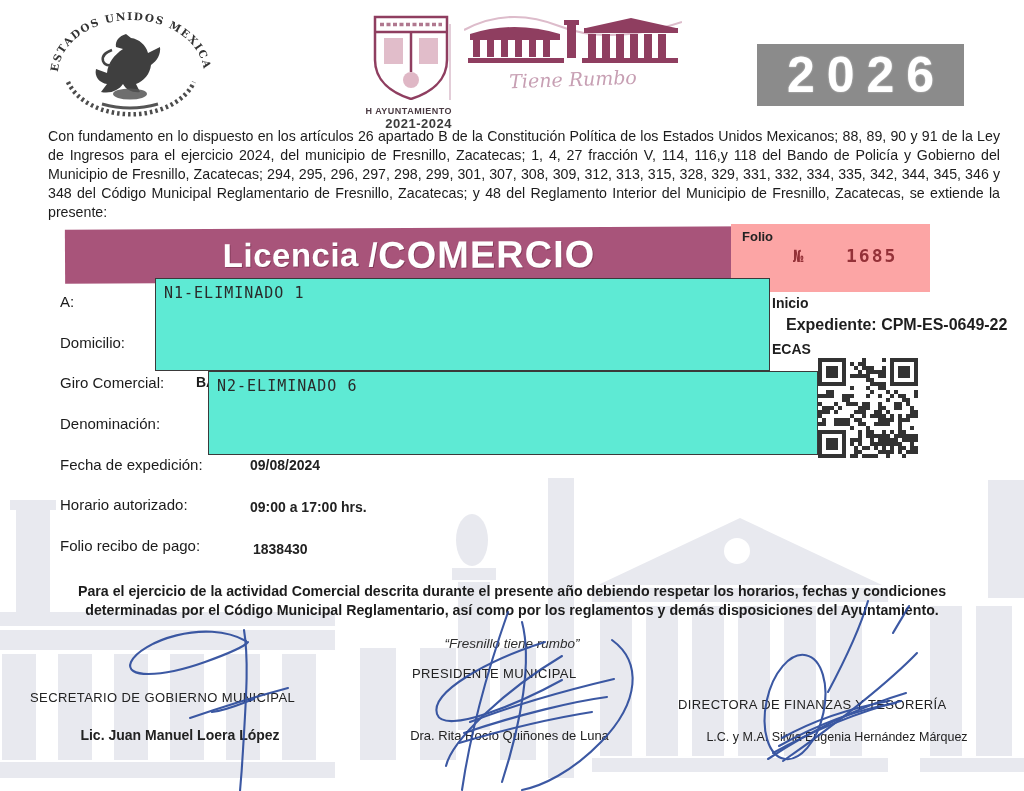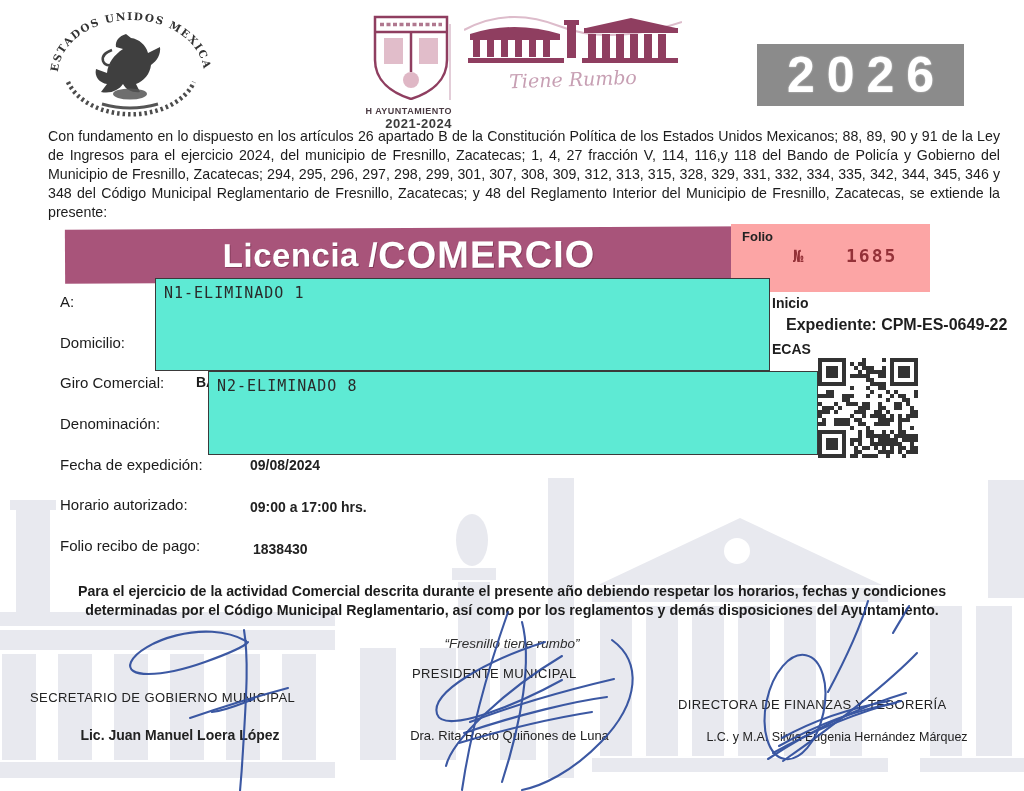--- a/index.html
+++ b/index.html
@@ -194,21 +194,21 @@
   <div class="abs flabel" style="top:496px">Horario autorizado:</div>
   <div class="abs fvalue" style="left:250px;top:499px">09:00 a 17:00 hrs.</div>
   <div class="abs flabel" style="top:537px">Folio recibo de pago:</div>
   <div class="abs fvalue" style="left:253px;top:541px">1838430</div>
 
   <div class="abs rcol" style="left:772px;top:295px;font-size:14px">Inicio</div>
   <div class="abs rcol" style="left:786px;top:316px;font-size:16px">Expediente: CPM-ES-0649-22</div>
   <div class="abs rcol" style="left:772px;top:341px;font-size:14px">ECAS</div>
 
   <div class="abs redact redact1">N1-ELIMINADO 1</div>
-  <div class="abs redact redact2">N2-ELIMINADO 8</div>
+  <div class="abs redact redact2">N2-ELIMINADO 6</div>
 
   <svg class="abs qr" id="qr-svg" width="100" height="100" viewBox="0 0 100 100">
       <rect x="44" y="0" width="4" height="4" fill="#333"></rect>
       <rect x="64" y="0" width="4" height="4" fill="#333"></rect>
       <rect x="32" y="4" width="4" height="4" fill="#333"></rect>
       <rect x="40" y="4" width="4" height="4" fill="#333"></rect>
       <rect x="44" y="4" width="4" height="4" fill="#333"></rect>
       <rect x="36" y="8" width="4" height="4" fill="#333"></rect>
       <rect x="44" y="8" width="4" height="4" fill="#333"></rect>
       <rect x="48" y="8" width="4" height="4" fill="#333"></rect>

